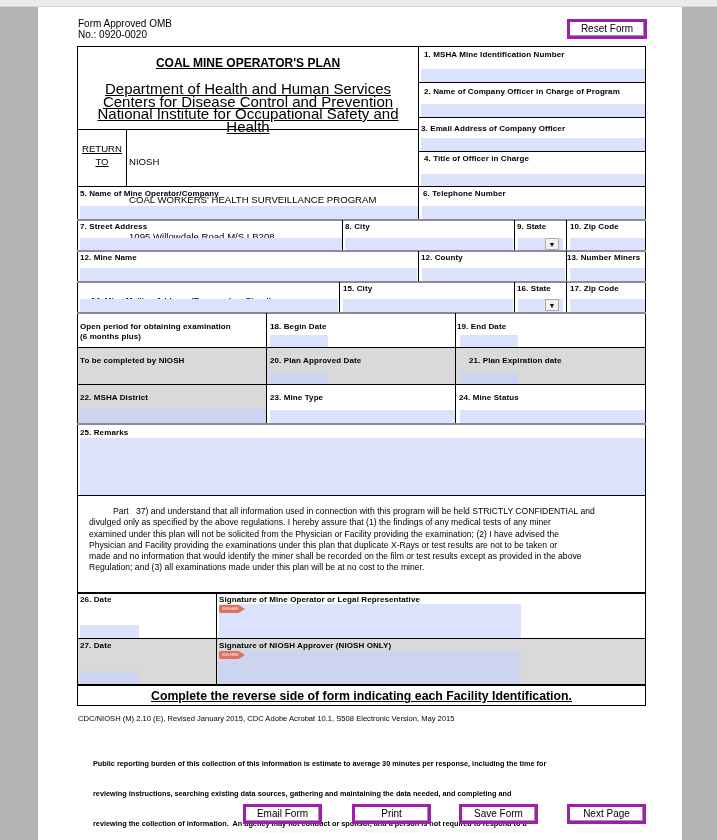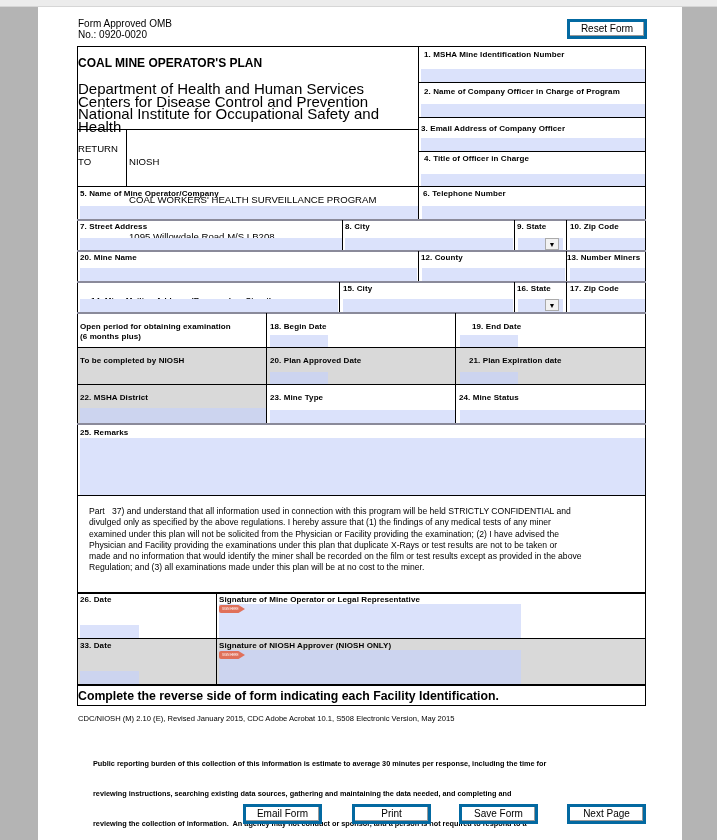--- a/index.html
+++ b/index.html
@@ -7,37 +7,37 @@
     width: 717px; height: 840px; position: relative; overflow: hidden;
     background: #b4b4b4;
     font-family: "Liberation Sans", sans-serif;
     color: #000;
   }
   .topbar { position: absolute; left: 0; top: 0; width: 717px; height: 6px; background: #ececec; border-bottom: 1px solid #d6d6d6; }
   .page { position: absolute; left: 38px; top: 7px; width: 644px; height: 833px; background: #fff; }
   .abs { position: absolute; }
   .hdr { font-size: 10px; line-height: 11px; }
   .btn {
-    position: absolute; height: 14px; border: 3px solid #0369a1; background: #fff;
+    position: absolute; height: 14px; border: 3px solid #a21caf; background: #fff;
     font-size: 10px; line-height: 14px; text-align: center; box-sizing: content-box;
     cursor: pointer; box-shadow: inset -1px -1px 0 #999;
   }
   .box { position: absolute; border: 1px solid #000; box-sizing: border-box; }
   .hl { position: absolute; height: 1px; background: #000; }
   .hl.g { background: #8a8a9a; height: 2px; }
   .vl { position: absolute; width: 1px; background: #000; }
   .lbl { position: absolute; font-size: 8px; font-weight: bold; white-space: nowrap; letter-spacing: 0.1px; }
   .fld { position: absolute; background: #dbe2fb; }
   .fld.dk { background: #ccd4ef; }
   .gray { position: absolute; background: #d9d9d9; }
   .dd {
     position: absolute; width: 14px; height: 12px; background: #f2f2f2;
     border: 1px solid #aaa; font-size: 7px; line-height: 12px; text-align: center; box-sizing: border-box;
   }
-  .ctr { text-align: left; }
+  .ctr { text-align: center; text-decoration: underline; }
   .para { font-size: 8.6px; line-height: 11.3px; }
   .flag {
     position: absolute; width: 26px; height: 8px; background: #e0705a;
     clip-path: polygon(0 0, 75% 0, 100% 50%, 75% 100%, 0 100%);
     border-radius: 2px 0 0 2px;
   }
   .flag span { display: block; font-size: 3px; line-height: 8px; color: #fff; padding-left: 3px; }
   .burden { font-size: 7.3px; line-height: 10px; font-weight: bold; }
 </style>
 </head>
@@ -105,21 +105,21 @@
 <div class="vl" style="left:514px;top:220px;height:31px;"></div>
 <div class="lbl" style="left:517px;top:222px;">9. State</div>
 <div class="fld" style="left:518px;top:238px;width:45px;height:13px;">
   <div class="dd" style="left:27px;top:0;">▼</div>
 </div>
 <div class="vl" style="left:566px;top:220px;height:31px;"></div>
 <div class="lbl" style="left:570px;top:222px;">10.  Zip Code</div>
 <div class="fld" style="left:570px;top:238px;width:75px;height:13px;"></div>
 <div class="hl g" style="left:77px;top:250px;width:569px;"></div>
 
-<div class="lbl" style="left:80px;top:253px;">20. Mine Name</div>
+<div class="lbl" style="left:80px;top:253px;">12. Mine Name</div>
 <div class="fld" style="left:80px;top:268px;width:337px;height:13px;"></div>
 <div class="vl" style="left:418px;top:251px;height:31px;"></div>
 <div class="lbl" style="left:421px;top:253px;">12. County</div>
 <div class="fld" style="left:422px;top:268px;width:143px;height:13px;"></div>
 <div class="vl" style="left:566px;top:251px;height:31px;"></div>
 <div class="lbl" style="left:567px;top:253px;">13. Number Miners</div>
 <div class="fld" style="left:570px;top:268px;width:75px;height:13px;"></div>
 <div class="hl g" style="left:77px;top:281px;width:569px;"></div>
 
 <div class="lbl" style="left:80px;top:296px;margin-left:11px;">14. Mine Mailing Address (Box number, Street)</div>
@@ -138,21 +138,21 @@
 <div class="hl g" style="left:77px;top:312px;width:569px;"></div>
 
 <div class="lbl" style="left:80px;top:322px;line-height:10px;">
   <div>Open period for obtaining examination</div>
   <div>(6 months plus)</div>
 </div>
 <div class="vl" style="left:266px;top:313px;height:103px;"></div>
 <div class="lbl" style="left:270px;top:322px;">18. Begin Date</div>
 <div class="fld" style="left:270px;top:335px;width:58px;height:12px;"></div>
 <div class="vl" style="left:455px;top:313px;height:103px;"></div>
-<div class="lbl" style="left:472px;top:322px;">19. End Date</div>
+<div class="lbl" style="left:457px;top:322px;">19. End Date</div>
 <div class="fld" style="left:460px;top:335px;width:58px;height:12px;"></div>
 <div class="hl" style="left:77px;top:347px;width:569px;"></div>
 
 <div class="gray" style="left:78px;top:348px;width:567px;height:36px;"></div>
 <div class="lbl" style="left:80px;top:356px;">To be completed by NIOSH</div>
 <div class="vl" style="left:266px;top:347px;height:38px;"></div>
 <div class="vl" style="left:455px;top:347px;height:38px;"></div>
 <div class="lbl" style="left:270px;top:356px;text-align:right;">20. Plan Approved Date</div>
 <div class="fld dk" style="left:270px;top:372px;width:58px;height:12px;"></div>
 <div class="lbl" style="left:459px;top:356px;padding-left:10px;">21. Plan Expiration date</div>
@@ -168,41 +168,41 @@
 <div class="vl" style="left:455px;top:385px;height:39px;"></div>
 <div class="lbl" style="left:459px;top:393px;">24. Mine Status</div>
 <div class="fld" style="left:460px;top:410px;width:185px;height:13px;"></div>
 <div class="hl g" style="left:77px;top:423px;width:569px;"></div>
 
 <div class="lbl" style="left:80px;top:428px;">25. Remarks</div>
 <div class="fld" style="left:80px;top:438px;width:565px;height:57px;"></div>
 <div class="hl" style="left:77px;top:495px;width:569px;"></div>
 
 <div class="abs para" style="left:89px;top:506px;width:550px;white-space:nowrap;">
-  <div style="white-space:pre;">Part   37) and understand that all information used in connection with this program will be held STRICTLY CONFIDENTIAL and</div>
+  <div style="white-space:pre;margin-left:24px;">Part   37) and understand that all information used in connection with this program will be held STRICTLY CONFIDENTIAL and</div>
   <div>divulged only as specified by the above regulations. I hereby assure that (1) the findings of any medical tests of any miner</div>
   <div>examined under this plan will not be solicited from the Physician or Facility providing the examination; (2) I have advised the</div>
   <div>Physician and Facility providing the examinations under this plan that duplicate X-Rays or test results are not to be taken or</div>
   <div>made and no information that would identify the miner shall be recorded on the film or test results except as provided in the above</div>
   <div>Regulation; and (3) all examinations made under this plan will be at no cost to the miner.</div>
 </div>
 <div class="hl" style="left:77px;top:592px;width:569px;height:2px;"></div>
 
 <div class="lbl" style="left:80px;top:595px;">26. Date</div>
 <div class="fld" style="left:80px;top:625px;width:59px;height:13px;"></div>
 <div class="vl" style="left:216px;top:594px;height:90px;"></div>
 <div class="lbl" style="left:219px;top:595px;">Signature of Mine Operator or Legal Representative</div>
 <div class="fld" style="left:219px;top:604px;width:302px;height:34px;"></div>
 <div class="flag" style="left:219px;top:605px;">
     <span>SIGN HERE</span>
   </div>
 <div class="hl" style="left:77px;top:638px;width:569px;"></div>
 
 <div class="gray" style="left:78px;top:639px;width:567px;height:45px;"></div>
-<div class="lbl" style="left:80px;top:641px;">33. Date</div>
+<div class="lbl" style="left:80px;top:641px;">27. Date</div>
 <div class="fld dk" style="left:80px;top:671px;width:59px;height:13px;"></div>
 <div class="vl" style="left:216px;top:639px;height:45px;"></div>
 <div class="lbl" style="left:219px;top:641px;">Signature of NIOSH Approver (NIOSH ONLY)</div>
 <div class="fld dk" style="left:219px;top:650px;width:302px;height:34px;"></div>
 <div class="flag" style="left:219px;top:651px;">
     <span>SIGN HERE</span>
   </div>
 <div class="hl" style="left:77px;top:684px;width:569px;height:2px;"></div>
 
 <div class="abs ctr" style="left:78px;top:689px;width:567px;font-size:12.3px;font-weight:bold;">Complete the reverse side of form indicating each Facility Identification.</div>

